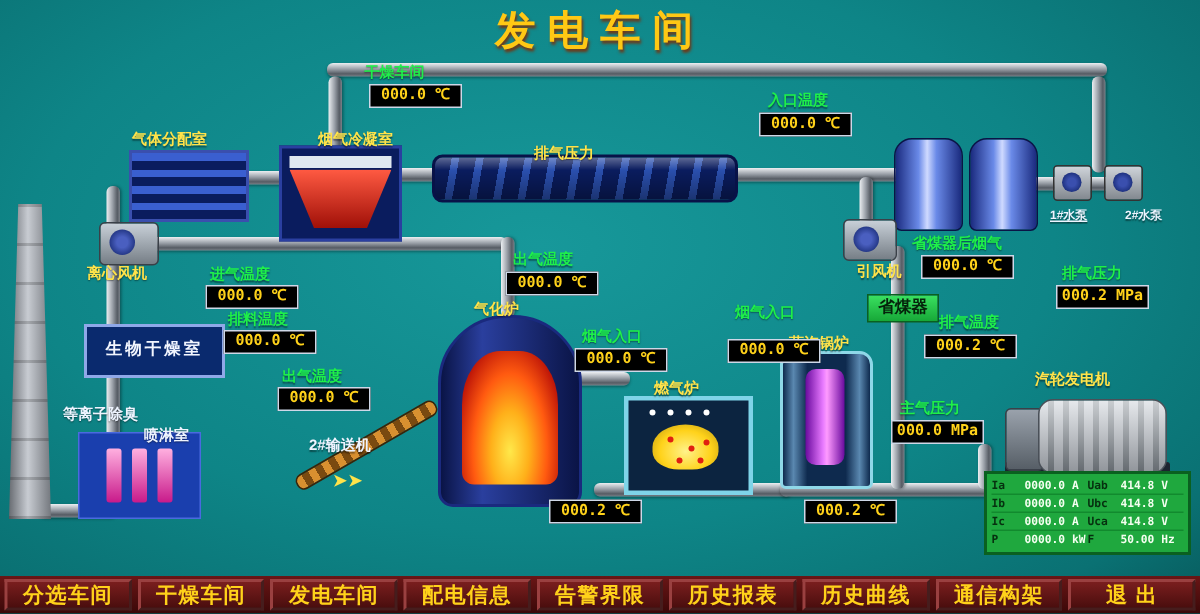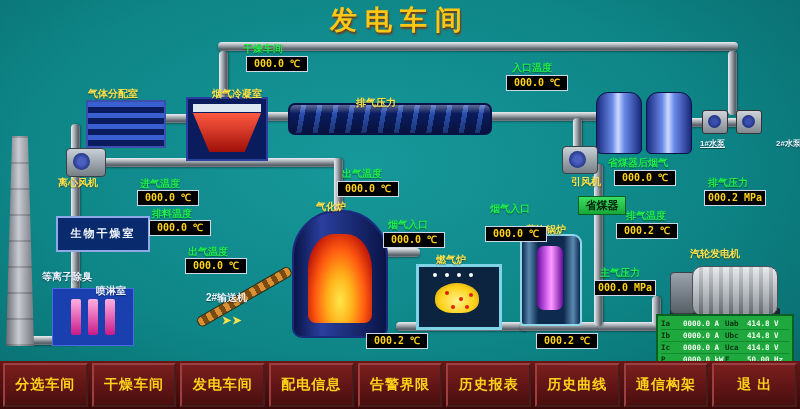--- a/index.html
+++ b/index.html
@@ -81,21 +81,21 @@
     transform:rotate(-30deg);transform-origin:left center;
     background:repeating-linear-gradient(90deg,#d89030 0 5px,#7a4a10 5px 10px);}
   .arrows{position:absolute;left:222px;top:314px;color:#ffe34a;font-size:11px;font-weight:bold;letter-spacing:1px;}
   .meterpanel{position:absolute;left:656px;top:314px;width:138px;height:56px;box-sizing:border-box;
     background:#1fa83e;border:2px solid #0a6020;display:flex;flex-direction:column;justify-content:space-around;padding:2px 3px;}
   .mrow{display:flex;border-bottom:1px solid #128a2e;}
   .mrow:last-child{border-bottom:none;}
   .mcell{flex:1;font:bold 7.5px "DejaVu Sans Mono",monospace;line-height:10px;white-space:nowrap;}
   .mlab{color:#06300f;flex:0 0 22px;}
   .mval{color:#f4fff0;}
-  .navbar{position:absolute;left:0;right:0;bottom:0;height:48px;box-sizing:border-box;
+  .navbar{position:absolute;left:0;right:0;bottom:0;height:25px;box-sizing:border-box;
     background:linear-gradient(180deg,#6a1616,#3a0808);display:flex;gap:4px;padding:2px 3px;}
   .navbtn{flex:1;background:linear-gradient(180deg,#7a1e1e,#4a0e0e);border:2px outset #9a4040;
     color:#ffd21a;font-weight:bold;font-size:14px;display:flex;align-items:center;justify-content:center;
     letter-spacing:1px;cursor:pointer;white-space:nowrap;}
 </style>
 </head>
 <body>
 
 <div class="screen">
 
@@ -169,21 +169,21 @@
   <div class="lbl yellow" style="left:58px;top:177px;">离心风机</div>
   <div class="lbl white" style="left:42px;top:271px;">等离子除臭</div>
   <div class="lbl white" style="left:96px;top:285px;">喷淋室</div>
   <div class="lbl white" style="left:206px;top:292px;">2#输送机</div>
   <div class="lbl yellow" style="left:316px;top:201px;">气化炉</div>
   <div class="lbl yellow" style="left:436px;top:254px;">燃气炉</div>
   <div class="lbl yellow" style="left:526px;top:224px;">蒸汽锅炉</div>
   <div class="lbl yellow" style="left:571px;top:176px;">引风机</div>
   <div class="lbl yellow" style="left:690px;top:248px;">汽轮发电机</div>
   <div class="lbl white tiny" style="left:700px;top:138px;text-decoration:underline;">1#水泵</div>
-  <div class="lbl white tiny" style="left:776px;top:138px;">2#水泵</div>
+  <div class="lbl white tiny" style="left:750px;top:138px;">2#水泵</div>
 
   <div class="lbl green" style="left:243px;top:43px;">干燥车间</div>
   <div class="lbl green" style="left:512px;top:62px;">入口温度</div>
   <div class="lbl green" style="left:140px;top:178px;">进气温度</div>
   <div class="lbl green" style="left:152px;top:208px;">排料温度</div>
   <div class="lbl green" style="left:188px;top:246px;">出气温度</div>
   <div class="lbl green" style="left:342px;top:168px;">出气温度</div>
   <div class="lbl green" style="left:388px;top:219px;">烟气入口</div>
   <div class="lbl green" style="left:490px;top:203px;">烟气入口</div>
   <div class="lbl green" style="left:608px;top:157px;">省煤器后烟气</div>

